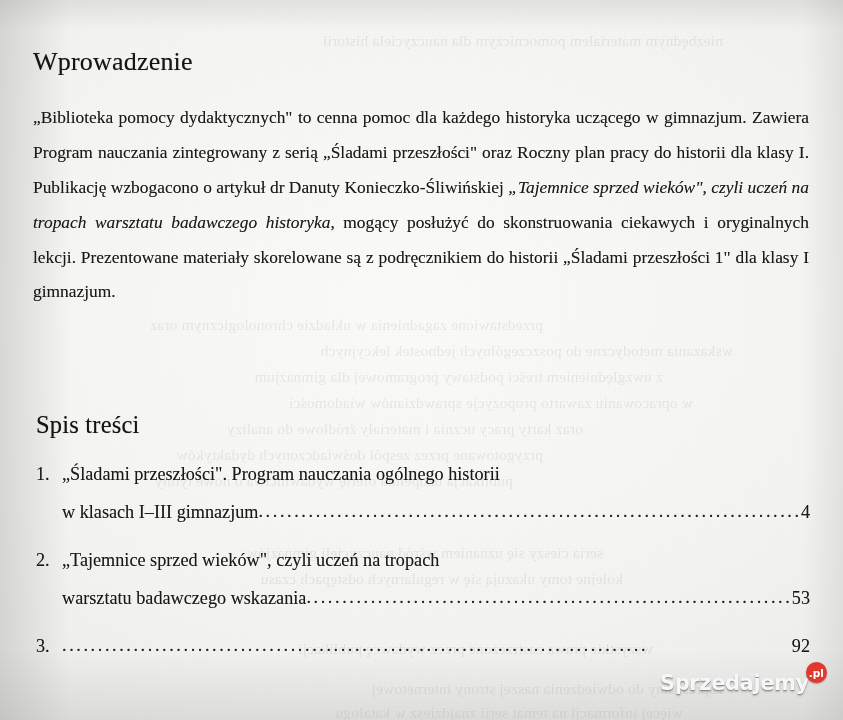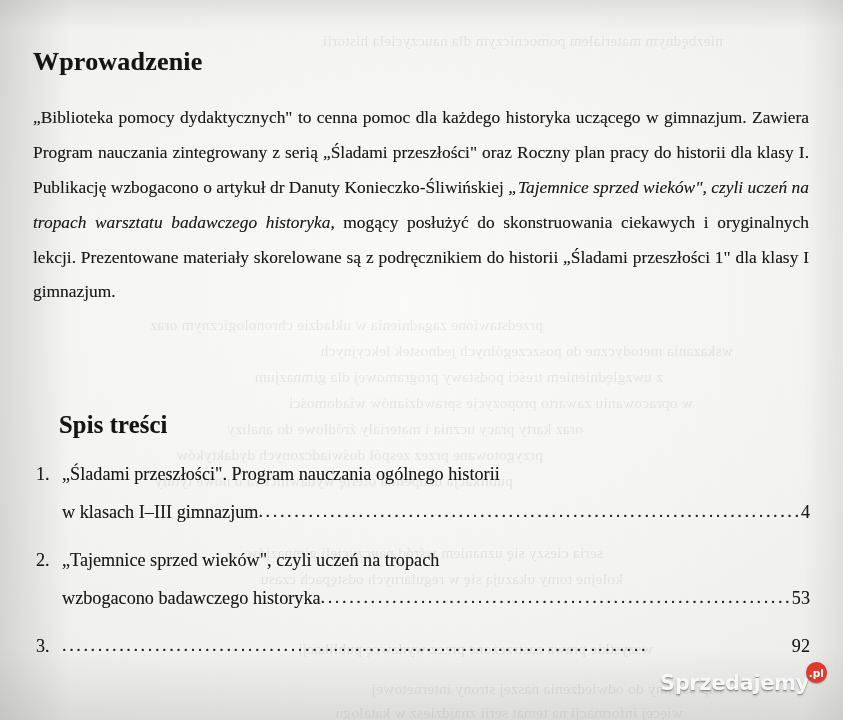--- a/index.html
+++ b/index.html
@@ -88,27 +88,27 @@
 
   .content {
     position: absolute;
     inset: 0;
   }
 
   
   .heading {
     position: absolute;
     font-size: 26px;
-    font-weight: bold;
+    font-weight: normal;
     letter-spacing: 0.2px;
     color: #141414;
     text-shadow: 0 0 0.7px rgba(20,20,20,0.45);
   }
   #intro-heading { left: 33px; top: 30px; }
-  #toc-heading   { left: 36px; top: 391px; font-size: 24.5px; margin-left: 23px; }
+  #toc-heading   { left: 36px; top: 391px; font-size: 24.5px; }
 
   .intro-para {
     position: absolute;
     left: 33px;
     top: 83px;
     width: 776px;
     font-size: 17.4px;
     line-height: 34.8px;
     text-align: justify;
     text-justify: inter-word;
@@ -253,21 +253,21 @@
               <span class="toc-dots">..................................................................................</span>
               <span class="toc-page">4</span>
             </div>
           </span>
         </div>
         <div class="toc-entry">
           <span class="toc-num">2.</span>
           <span class="toc-body">
             <div class="toc-title-line">„Tajemnice sprzed wieków", czyli uczeń na tropach</div>
             <div class="toc-tail">
-              <span class="toc-tail-text">wzbogacono badawczego historyka</span>
+              <span class="toc-tail-text">warsztatu badawczego wskazania</span>
               <span class="toc-dots">..................................................................................</span>
               <span class="toc-page">53</span>
             </div>
           </span>
         </div>
         <div class="toc-entry">
           <span class="toc-num">3.</span>
           <span class="toc-body">
             <div class="toc-tail">
               <span class="toc-dots">..................................................................................</span>

